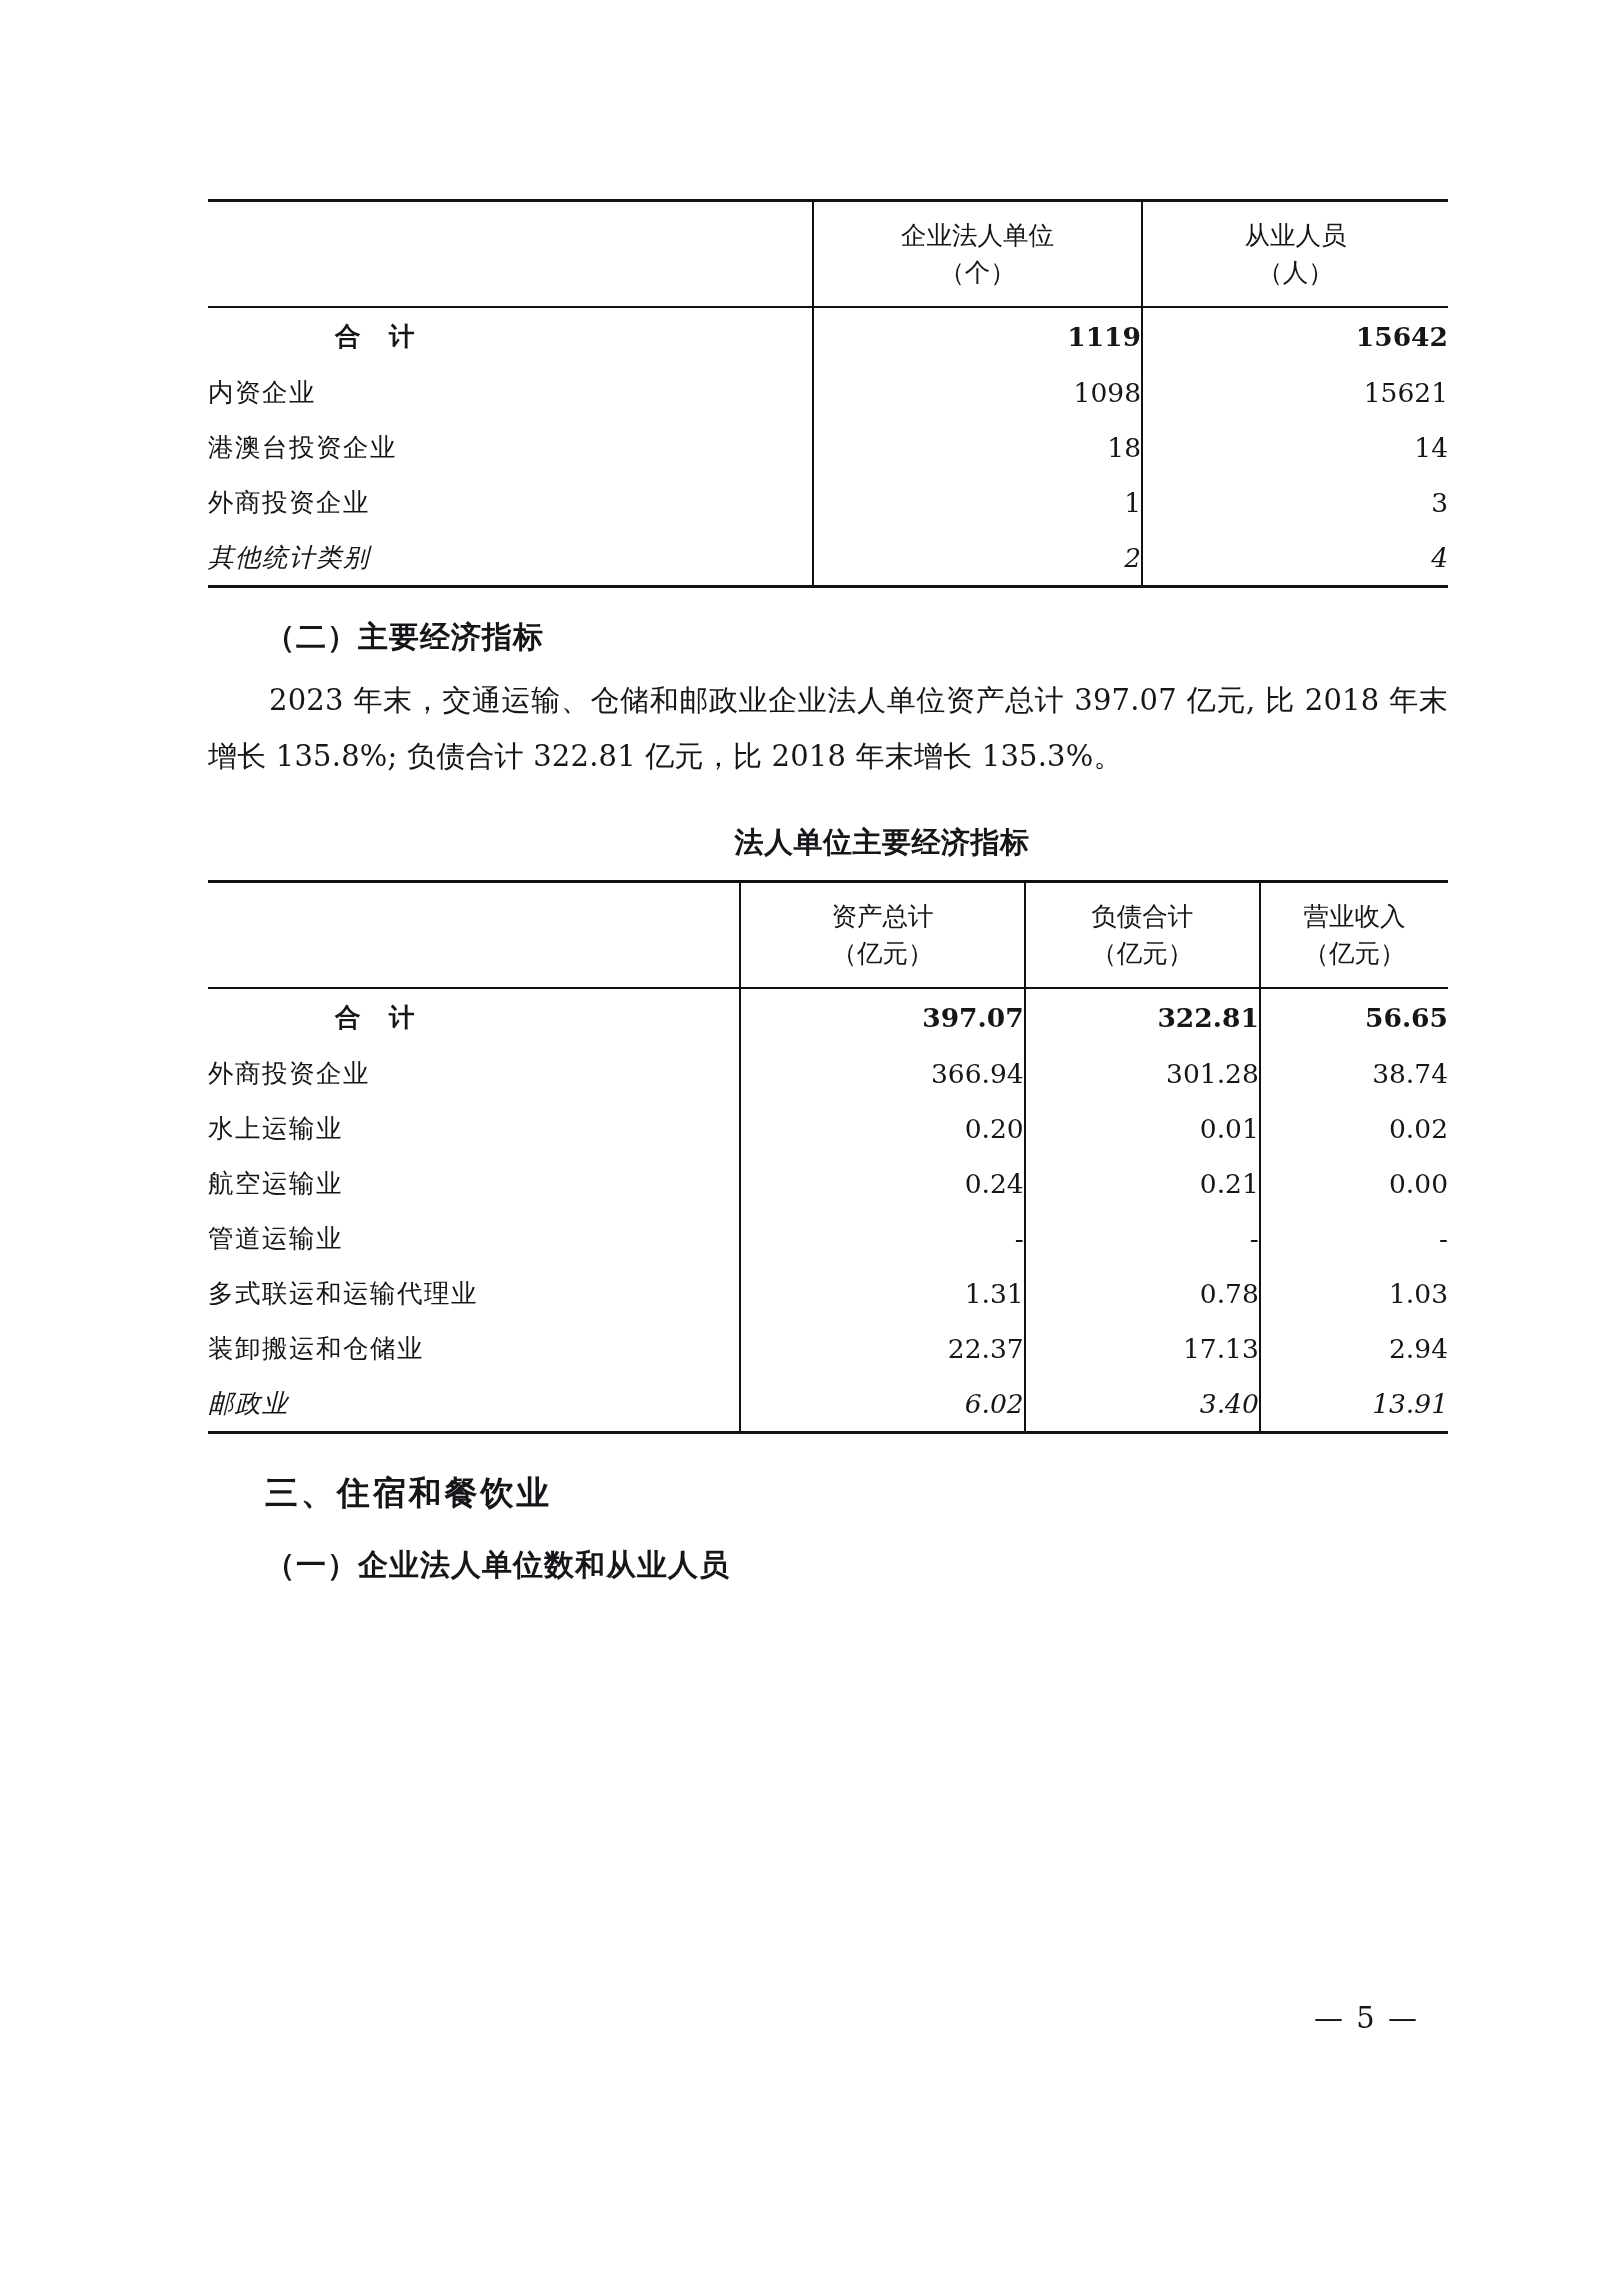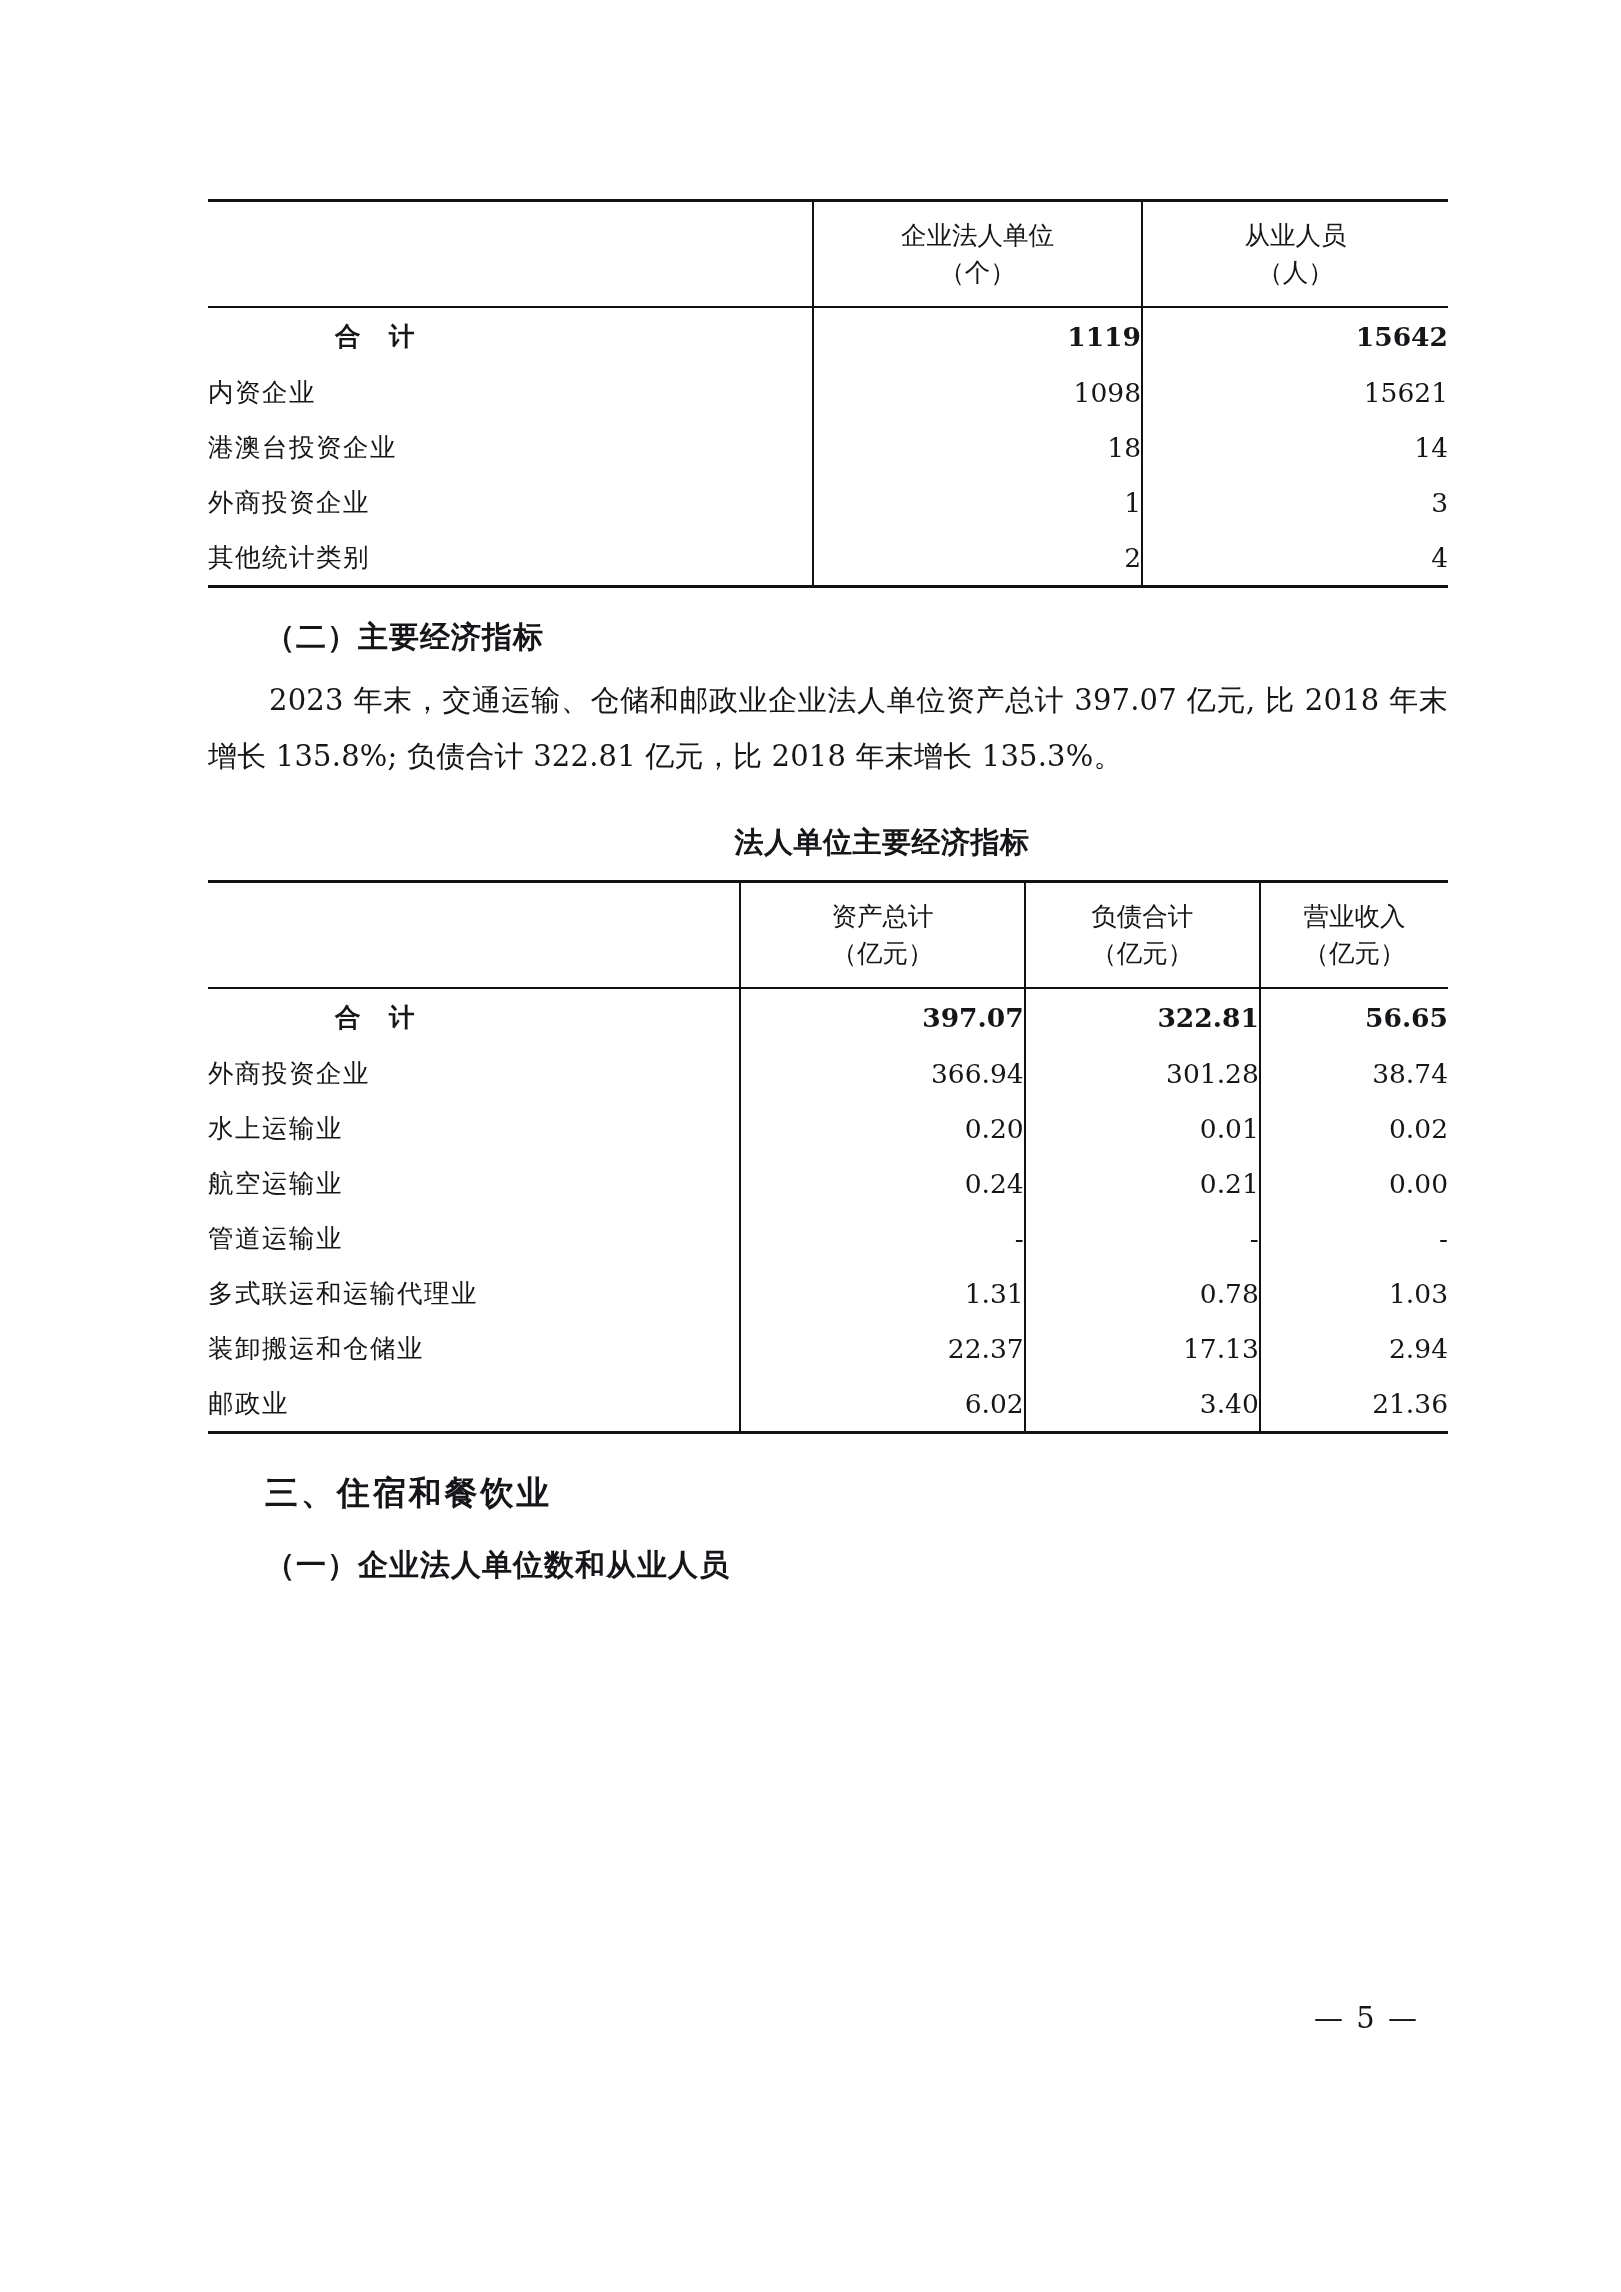--- a/index.html
+++ b/index.html
@@ -63,20 +63,21 @@
     vertical-align: middle;
   }
   .rule-top td {
     border-top: 3.9px solid #121212;
   }
   .rule-mid td {
     border-top: 2px solid #121212;
   }
   .rule-bot td {
     border-bottom: 3.9px solid #121212;
+    font-style: italic;
   }
   .vline {
     border-left: 2px solid #121212;
   }
   .hdr-cell {
     text-align: center;
     height: 104px;
     line-height: 1.45;
     font-size: 25.5px;
     padding: 3.9px 0 5.9px 0;
@@ -271,21 +272,21 @@
         <tr>
           <td class="row-label">装卸搬运和仓储业</td>
           <td class="num vline">22.37</td>
           <td class="num vline">17.13</td>
           <td class="num vline">2.94</td>
         </tr>
         <tr class="rule-bot">
           <td class="row-label">邮政业</td>
           <td class="num vline">6.02</td>
           <td class="num vline">3.40</td>
-          <td class="num vline">21.36</td>
+          <td class="num vline">13.91</td>
         </tr>
       </tbody>
     </table>
 
     <div class="sec-head-big">三、住宿和餐饮业</div>
     <div class="sec-head">（一）企业法人单位数和从业人员</div>
 
   </div>
 
   <div class="pageno">— 5 —</div>

